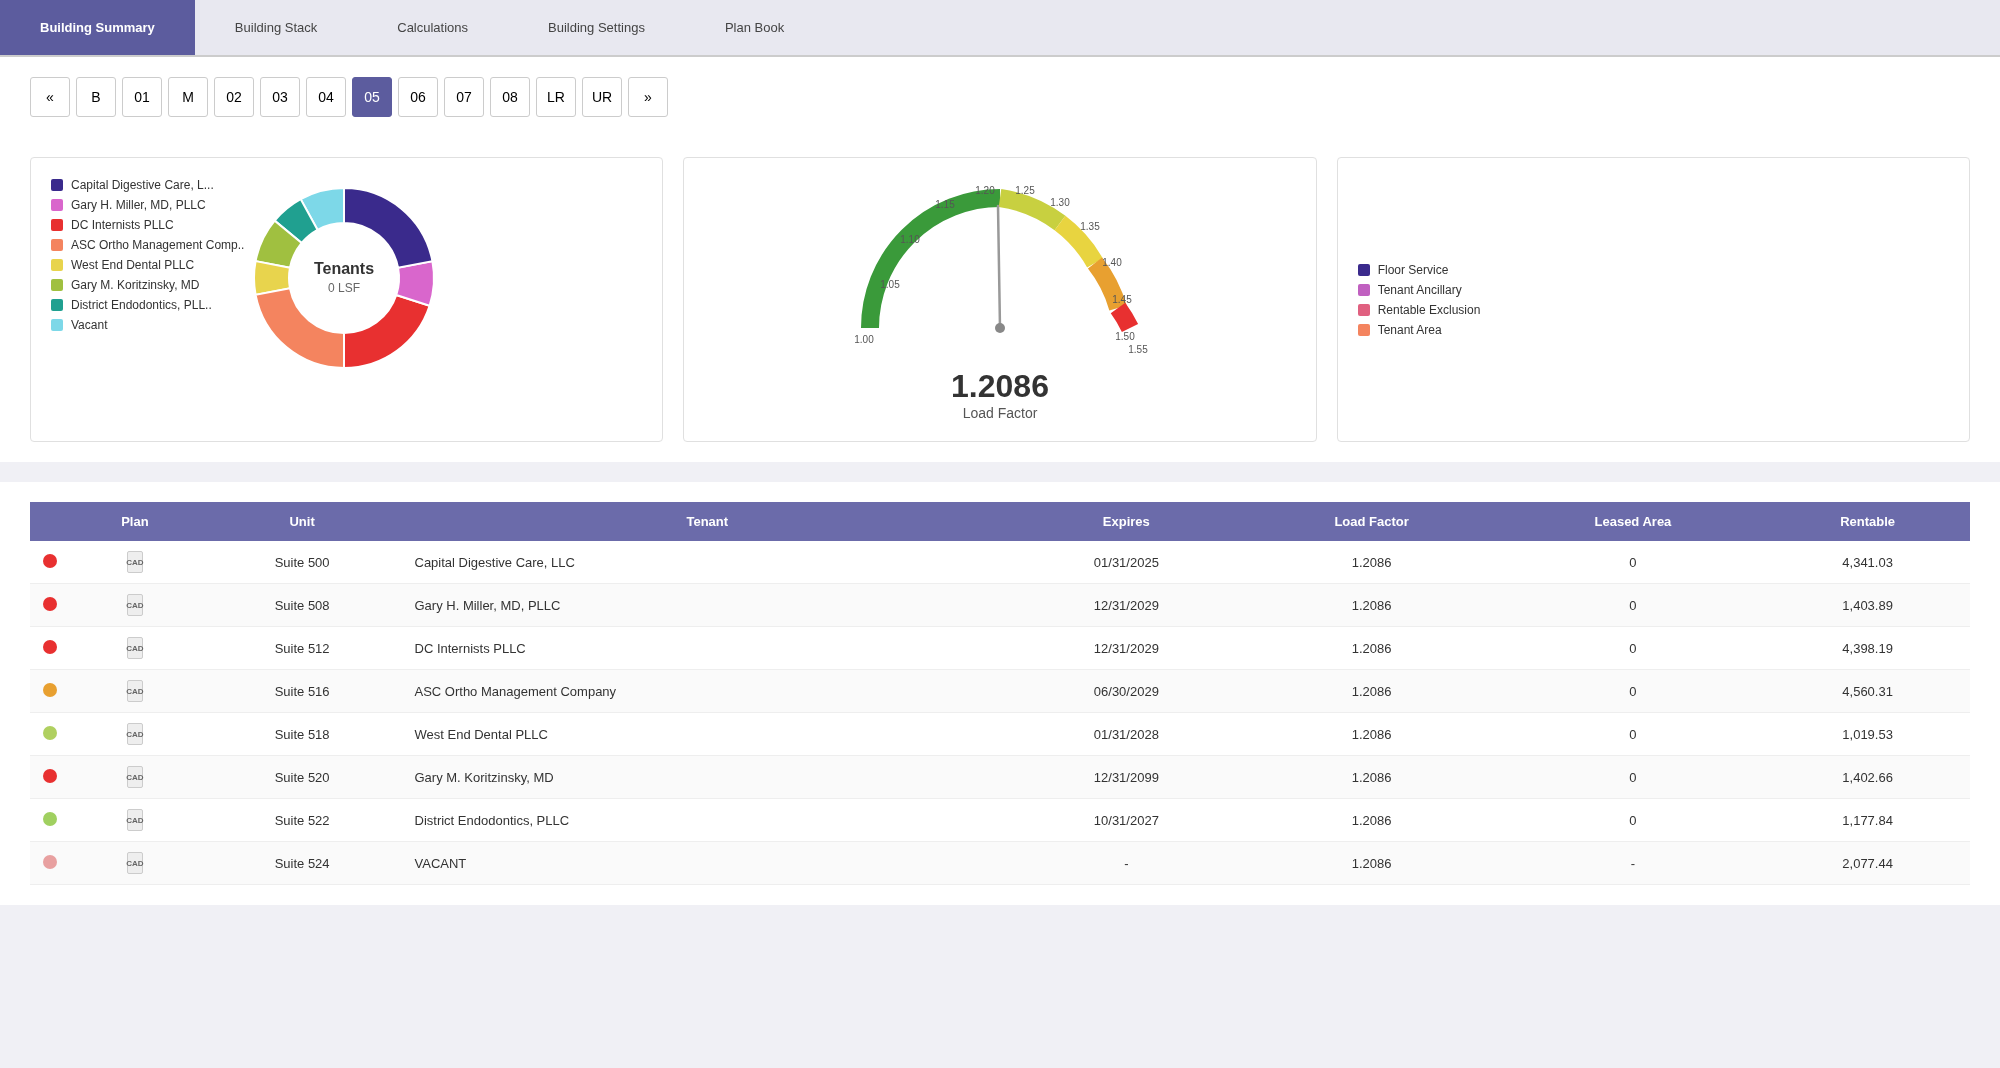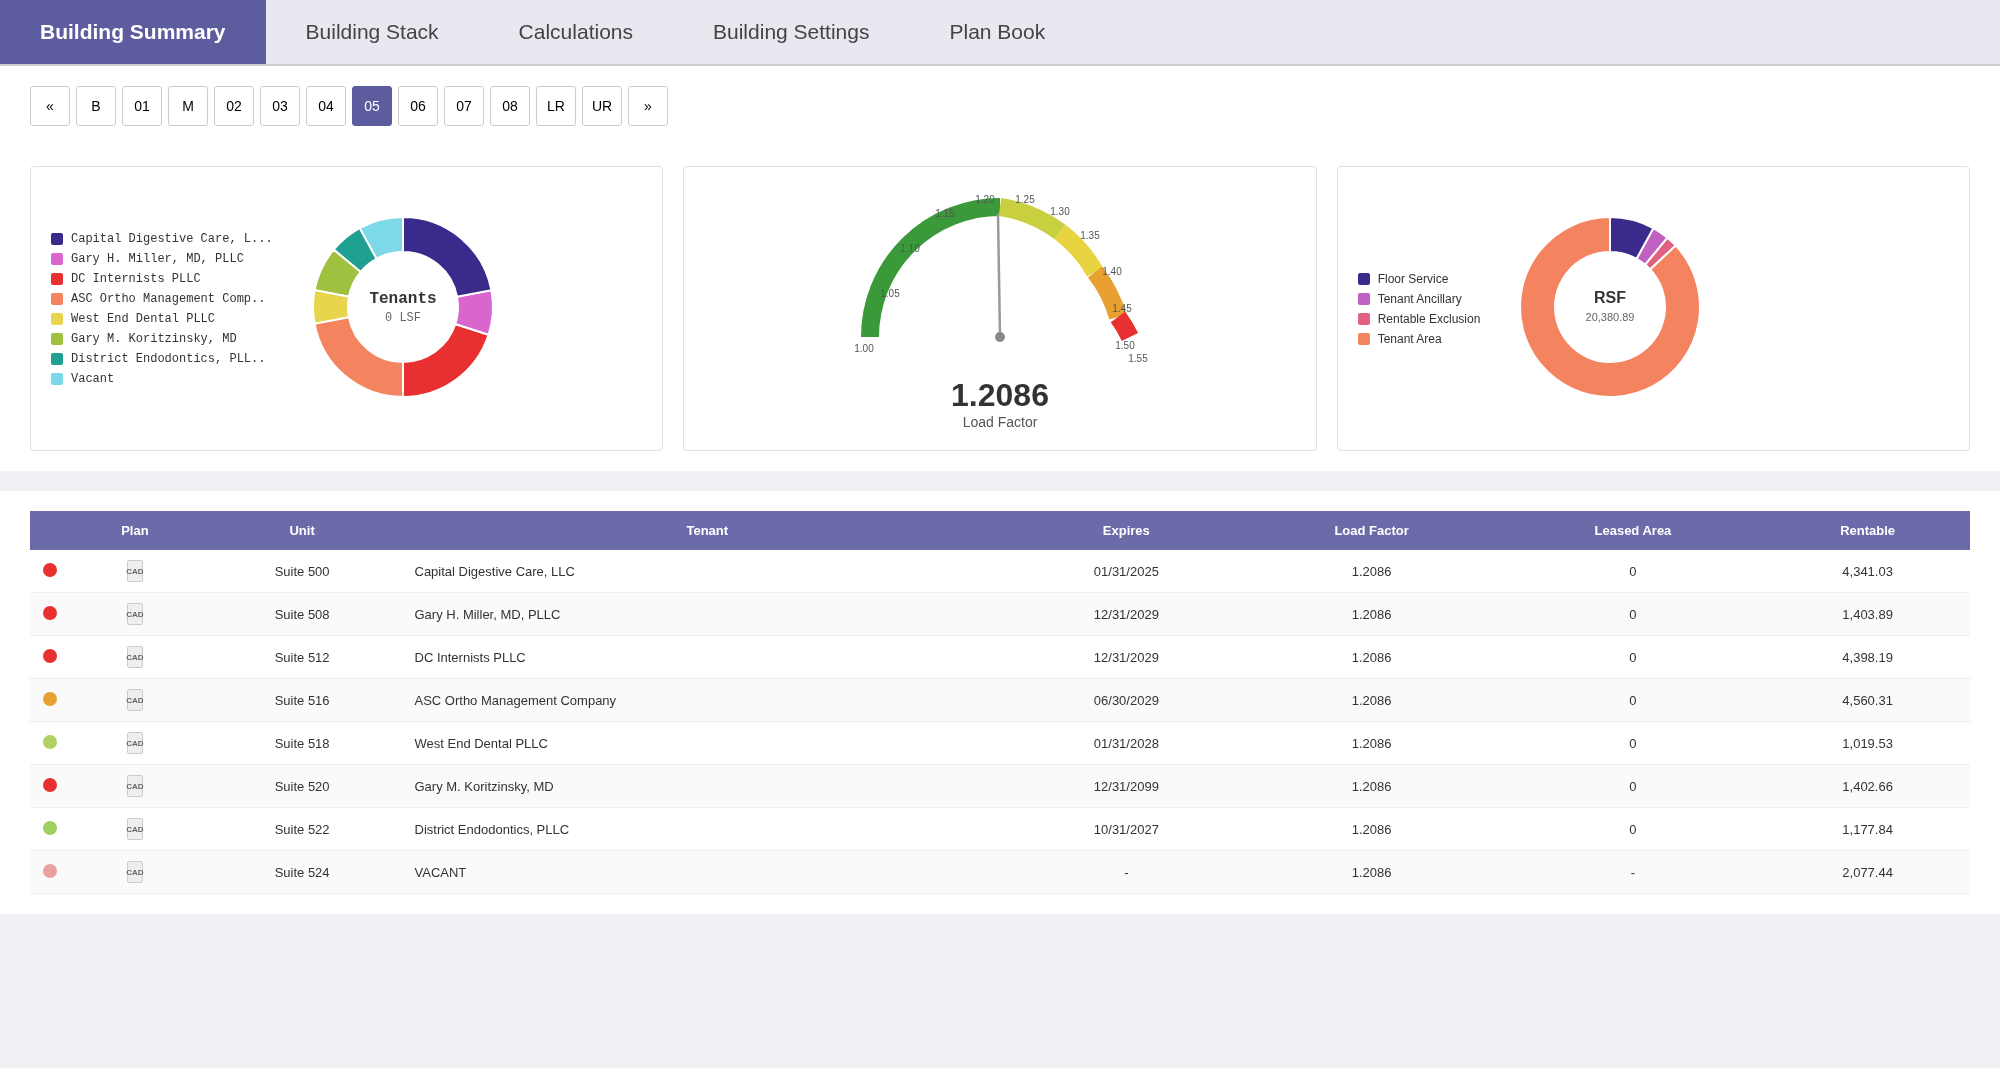--- a/index.html
+++ b/index.html
@@ -1,21 +1,21 @@
 <!DOCTYPE html>
 <html><head>
   <meta charset="utf-8">
   <style>
     * { box-sizing: border-box; margin: 0; padding: 0; }
     body { font-family: Arial, sans-serif; background: #f0f0f5; font-size: 13px; color: #333; }
 
     
     .nav-tabs { display: flex; background: #e8e8f0; border-bottom: 2px solid #ccc; }
     .nav-tab {
-      padding: 20px 40px; font-size: 21px; cursor: pointer; color: #444;
+      padding: 20px 40px; font-size: 13px; cursor: pointer; color: #444;
       border: none; background: none; font-family: Arial, sans-serif;
     }
     .nav-tab.active { background: #5c5c9e; color: #fff; font-weight: bold; }
 
     
     .floor-selector { display: flex; align-items: center; gap: 6px; padding: 20px 30px; background: #fff; }
     .floor-btn {
       width: 40px; height: 40px; border: 1px solid #ccc; background: #fff;
       cursor: pointer; font-size: 14px; border-radius: 3px; display: flex;
       align-items: center; justify-content: center; font-family: Arial, sans-serif;
@@ -77,21 +77,21 @@
       <button class="floor-btn">06</button>
       <button class="floor-btn">07</button>
       <button class="floor-btn">08</button>
       <button class="floor-btn">LR</button>
       <button class="floor-btn">UR</button>
       <button class="floor-btn">»</button>
     </div>
 
 <div class="charts-row">
 
-  <div class="chart-panel" style="display:flex; align-items:center; gap:30px;font-family:Liberation Mono, monospace;">
+  <div class="chart-panel" style="display:flex; ">
     <div class="legend" id="tenant-legend">
           <div class="legend-item">
             <div class="legend-dot" style="background:#3a2a8c"></div>
             <span>Capital Digestive Care, L...</span>
           </div>
           <div class="legend-item">
             <div class="legend-dot" style="background:#d966cc"></div>
             <span>Gary H. Miller, MD, PLLC</span>
           </div>
           <div class="legend-item">
@@ -180,30 +180,20 @@
           </div>
           <div class="legend-item">
             <div class="legend-dot" style="background:#e06080"></div>
             <span>Rentable Exclusion</span>
           </div>
           <div class="legend-item">
             <div class="legend-dot" style="background:#f4845f"></div>
             <span>Tenant Area</span>
           </div>
         </div>
-    <div style="flex-shrink:0;">
-      <svg width="200" height="200" viewBox="0 0 200 200" id="rsf-donut-svg">
-            <path d="M 165.60717646792705 38.39076046641802 A 90 90 0 1 1 99.99999999999999 10 L 99.99999999999999 45 A 55 55 0 1 0 140.09327450817764 62.34990917392213 Z" fill="#f4845f" stroke="#fff" stroke-width="2"></path>
-            <path d="M 157.36815907738207 30.653808150178975 A 90 90 0 0 1 165.60717646792705 38.39076046641802 L 140.09327450817764 62.34990917392213 A 55 55 0 0 0 135.05831943617795 57.6217716473316 Z" fill="#e06080" stroke="#fff" stroke-width="2"></path>
-            <path d="M 143.3578306691544 21.13239879605227 A 90 90 0 0 1 157.36815907738207 30.653808150178975 L 135.05831943617795 57.6217716473316 A 55 55 0 0 0 126.49645207559433 51.803132597587506 Z" fill="#c060c0" stroke="#fff" stroke-width="2"></path>
-            <path d="M 100 10 A 90 90 0 0 1 143.3578306691544 21.13239879605227 L 126.49645207559433 51.803132597587506 A 55 55 0 0 0 100 45 Z" fill="#3a2a8c" stroke="#fff" stroke-width="2"></path>
-        <text x="100" y="96" text-anchor="middle" font-size="16" font-weight="bold" fill="#333">RSF</text>
-        <text x="100" y="114" text-anchor="middle" font-size="11" fill="#666">20,380.89</text>
-      </svg>
-    </div>
   </div>
 
 </div>
 
 <div class="table-section">
   <table>
     <thead>
       <tr>
         <th style="width:40px;"></th>
         <th>Plan</th>

